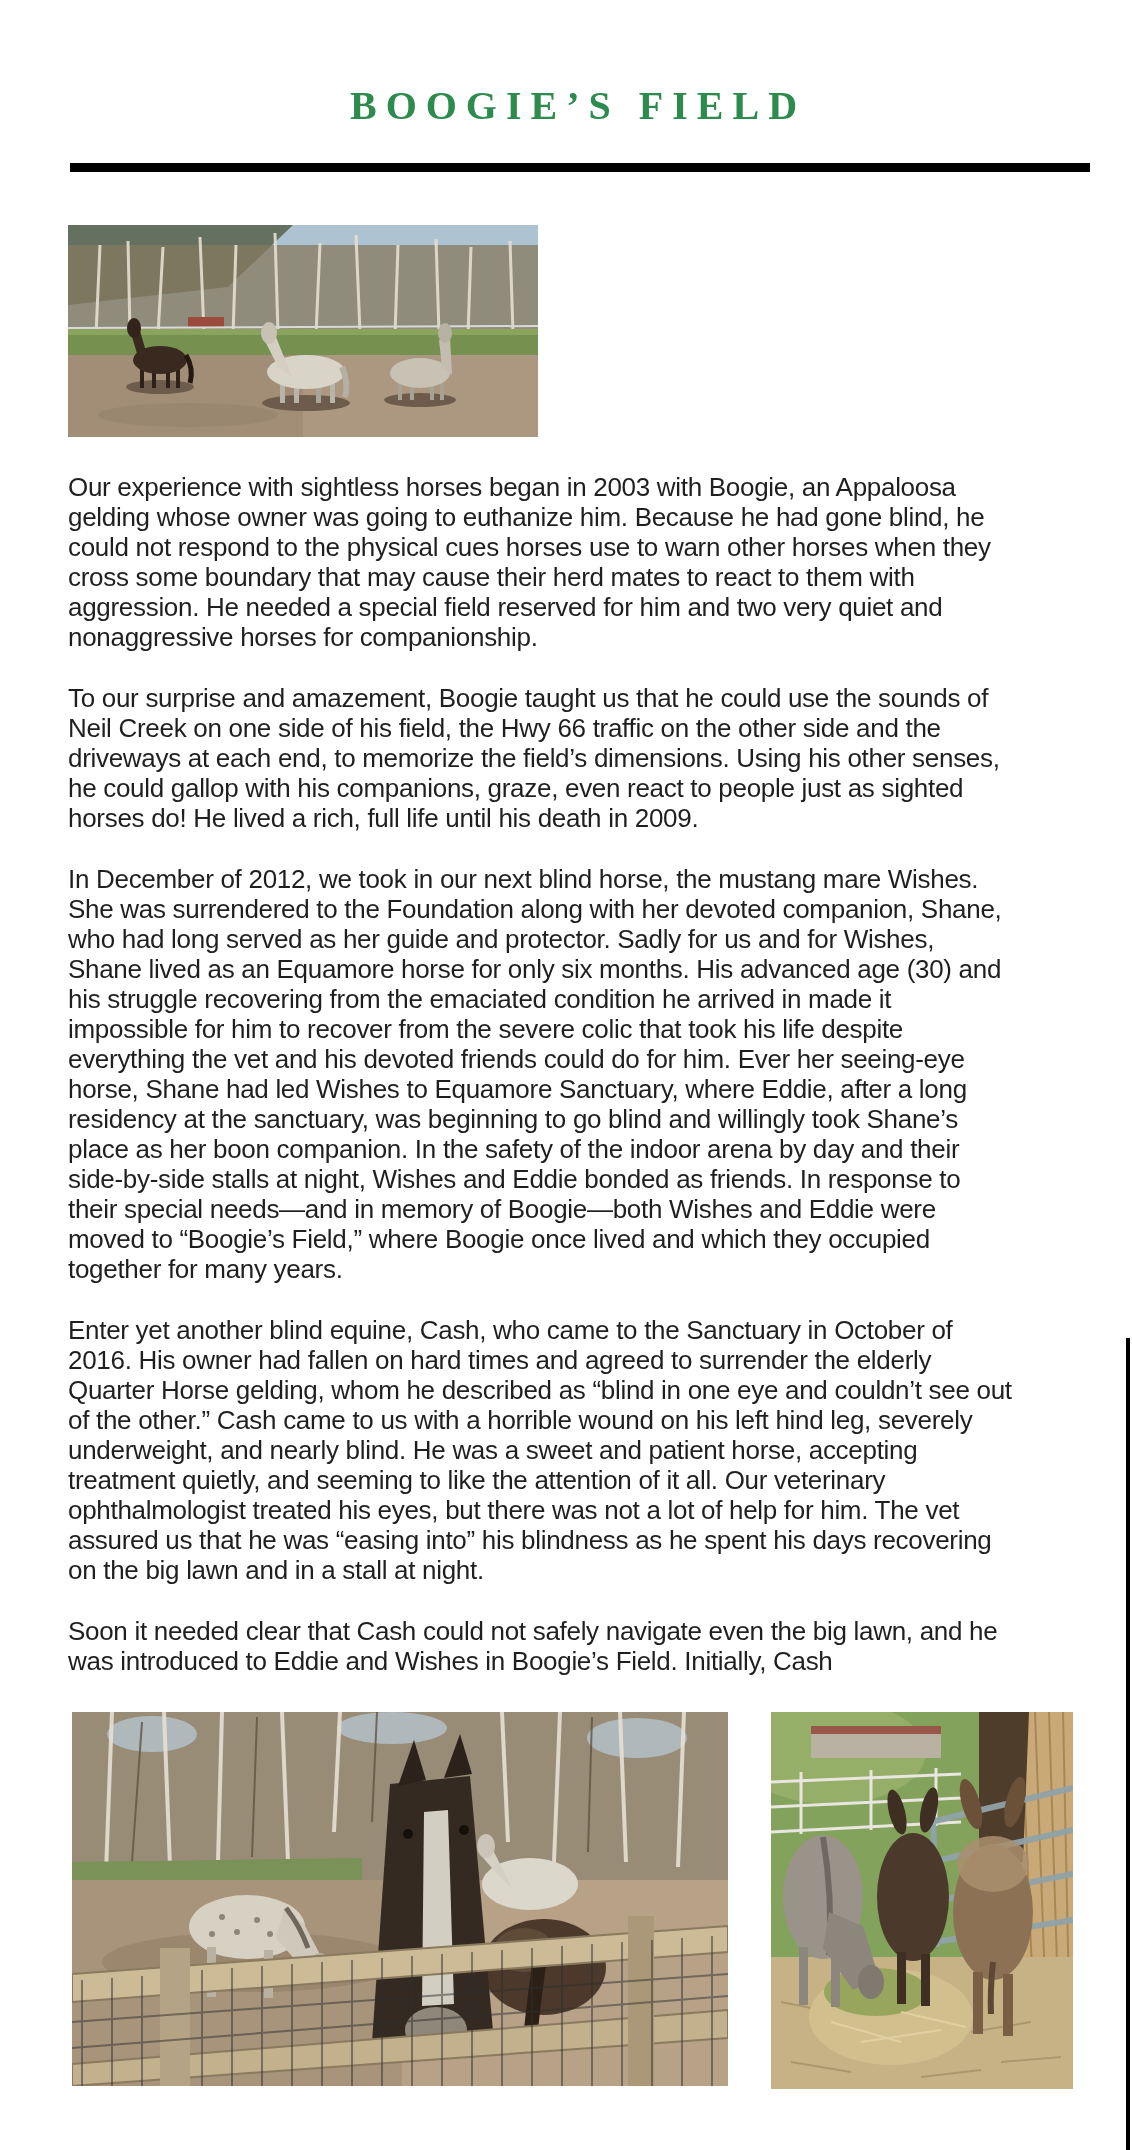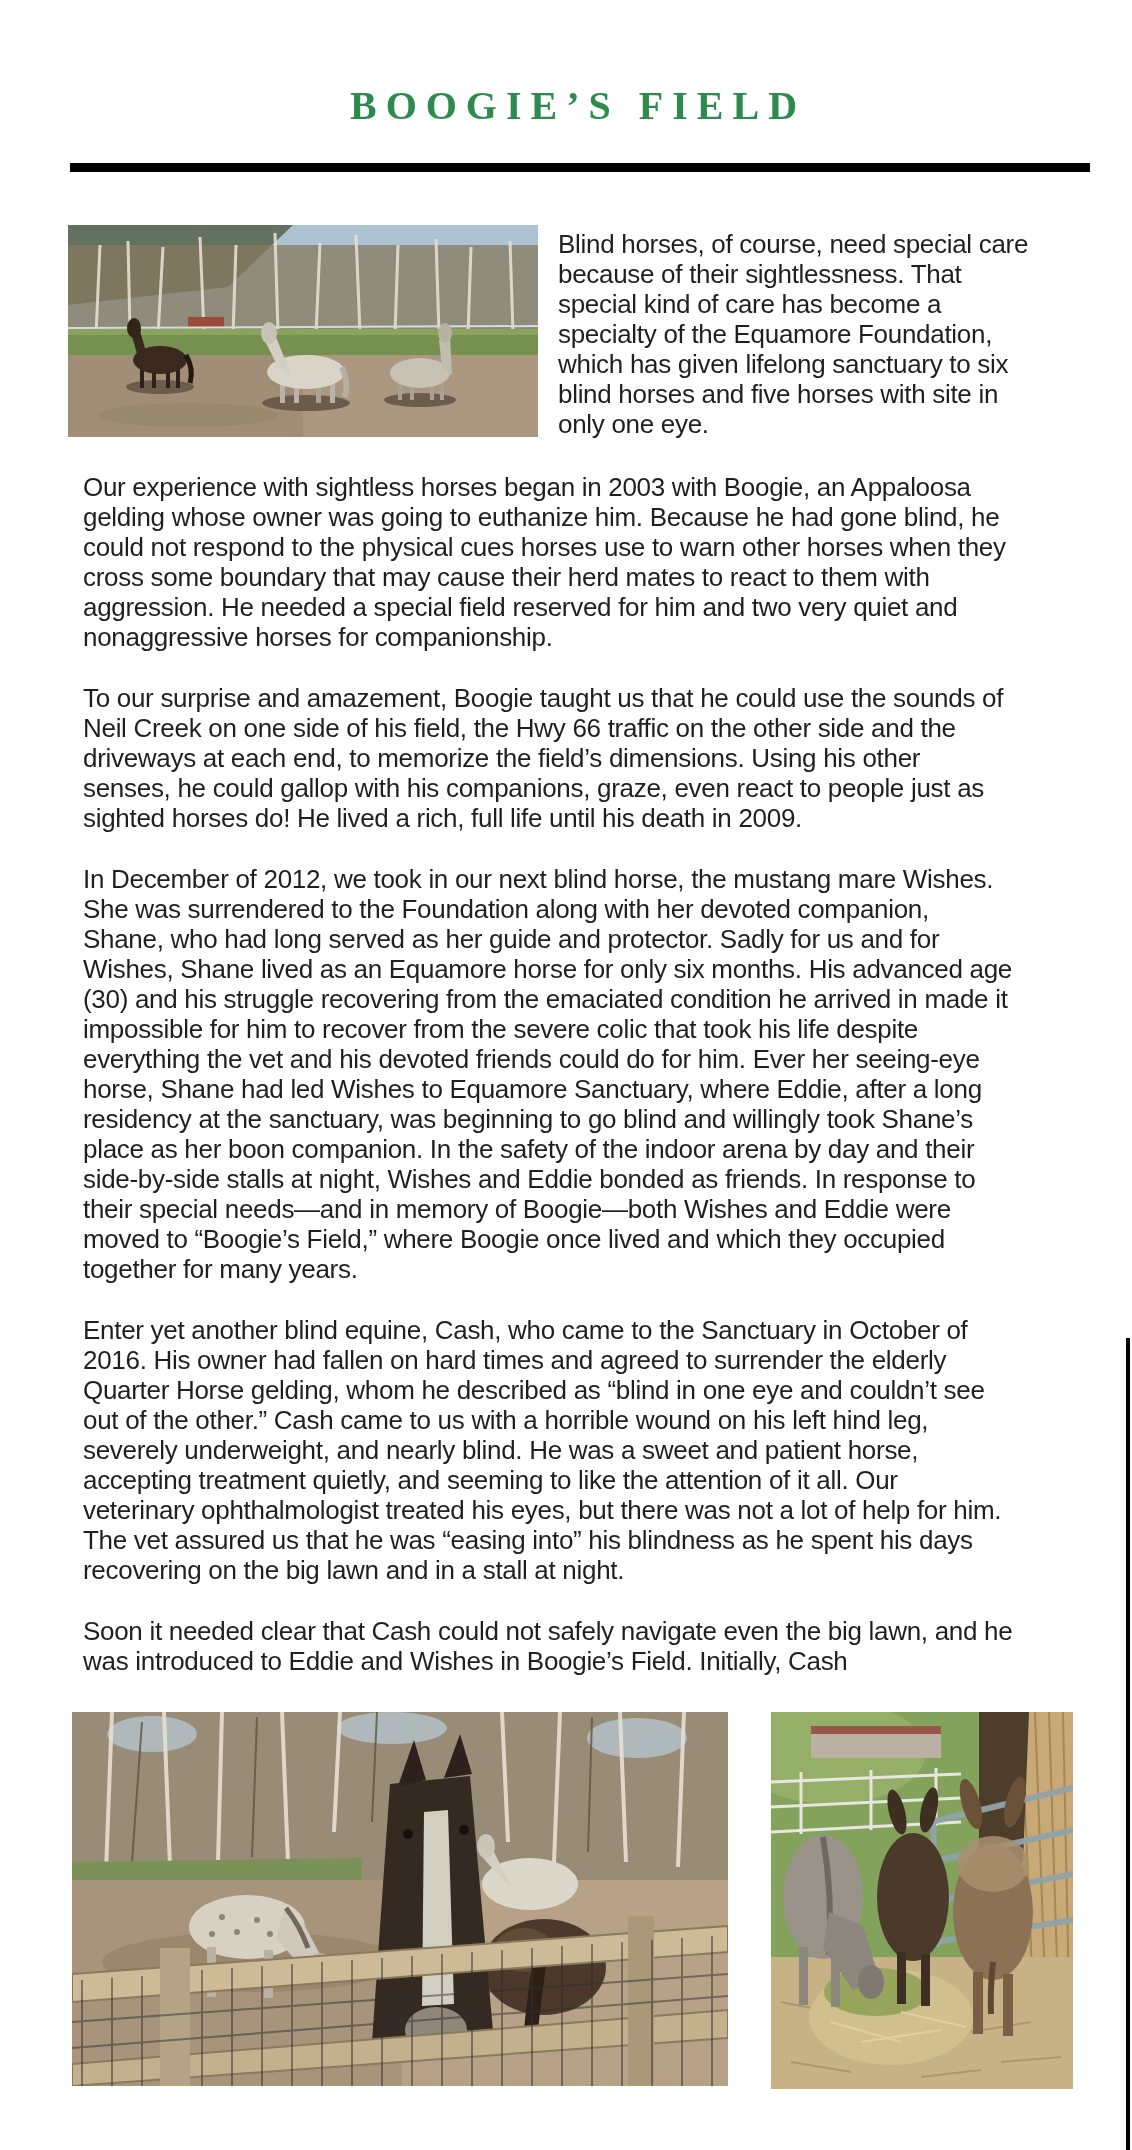--- a/index.html
+++ b/index.html
@@ -14,21 +14,21 @@
   }
   .rule { position:absolute; top:163px; left:70px; width:1020px; height:9px; background:#000; }
   .intro { position:absolute; top:225px; left:68px; width:1000px; display:flex; }
   .photo { display:block; }
   .photo-top { width:470px; height:212px; flex:0 0 auto; }
   .intro-text {
     margin:0 0 0 20px; padding-top:4px; width:480px;
     font-size:26px; line-height:30px; letter-spacing:-0.3px;
   }
   .body { position:absolute; top:472px; left:68px; width:945px; }
-  .body p { margin:0 0 31px 15px; font-size:26px; line-height:30px; letter-spacing:-0.3px; }
+  .body p { margin:0 0 31px 0; font-size:26px; line-height:30px; letter-spacing:-0.3px; }
   .photo-bl { position:absolute; left:72px; top:1712px; width:656px; height:374px; }
   .photo-br { position:absolute; left:771px; top:1712px; width:302px; height:377px; }
   .scan-line { position:absolute; left:1126px; top:1338px; width:4px; height:812px; background:#000; }
 </style>
 </head>
 <body>
 
 <div class="page">
 
   <h1 class="title">BOOGIE’S FIELD</h1>
@@ -87,21 +87,20 @@
         <rect x="330" y="150" width="4" height="25" fill="#a8a295"></rect>
           <rect x="342" y="152" width="4" height="23" fill="#a8a295"></rect>
         <rect x="360" y="152" width="4" height="23" fill="#99938700"></rect>
           <rect x="362" y="152" width="4" height="23" fill="#a8a295"></rect>
         <rect x="372" y="150" width="4" height="25" fill="#a8a295"></rect>
         <ellipse cx="352" cy="148" rx="30" ry="15" fill="#c8c2b5"></ellipse>
         <polygon points="374,142 384,150 382,112 371,115" fill="#c3bdb0"></polygon>
         <ellipse cx="377" cy="108" rx="7" ry="10" fill="#b7b1a4"></ellipse>
       </g>
     </svg>
-    <p class="intro-text">Blind horses, of course, need special care because of their sightlessness. That special kind of care has become a specialty of the Equamore Foundation, which has given lifelong sanctuary to six blind horses and five horses with site in only one eye.</p>
   </div>
 
   <div class="body">
     <p>Our experience with sightless horses began in 2003 with Boogie, an Appaloosa gelding whose owner was going to euthanize him. Because he had gone blind, he could not respond to the physical cues horses use to warn other horses when they cross some boundary that may cause their herd mates to react to them with aggression. He needed a special field reserved for him and two very quiet and nonaggressive horses for companionship.</p>
     <p>To our surprise and amazement, Boogie taught us that he could use the sounds of Neil Creek on one side of his field, the Hwy 66 traffic on the other side and the driveways at each end, to memorize the field’s dimensions. Using his other senses, he could gallop with his companions, graze, even react to people just as sighted horses do! He lived a rich, full life until his death in 2009.</p>
     <p>In December of 2012, we took in our next blind horse, the mustang mare Wishes. She was surrendered to the Foundation along with her devoted companion, Shane, who had long served as her guide and protector. Sadly for us and for Wishes, Shane lived as an Equamore horse for only six months. His advanced age (30) and his struggle recovering from the emaciated condition he arrived in made it impossible for him to recover from the severe colic that took his life despite everything the vet and his devoted friends could do for him. Ever her seeing-eye horse, Shane had led Wishes to Equamore Sanctuary, where Eddie, after a long residency at the sanctuary, was beginning to go blind and willingly took Shane’s place as her boon companion. In the safety of the indoor arena by day and their side-by-side stalls at night, Wishes and Eddie bonded as friends. In response to their special needs—and in memory of Boogie—both Wishes and Eddie were moved to “Boogie’s Field,” where Boogie once lived and which they occupied together for many years.</p>
     <p>Enter yet another blind equine, Cash, who came to the Sanctuary in October of 2016.  His owner had fallen on hard times and agreed to surrender the elderly Quarter Horse gelding, whom he described as “blind in one eye and couldn’t see out of the other.” Cash came to us with a horrible wound on his left hind leg, severely underweight, and nearly blind. He was a sweet and patient horse, accepting treatment quietly, and seeming to like the attention of it all. Our veterinary ophthalmologist treated his eyes, but there was not a lot of help for him. The vet assured us that he was “easing into” his blindness as he spent his days recovering on the big lawn and in a stall at night.</p>
     <p>Soon it needed clear that Cash could not safely navigate even the big lawn, and he was introduced to Eddie and Wishes in Boogie’s Field. Initially, Cash</p>
   </div>
 

